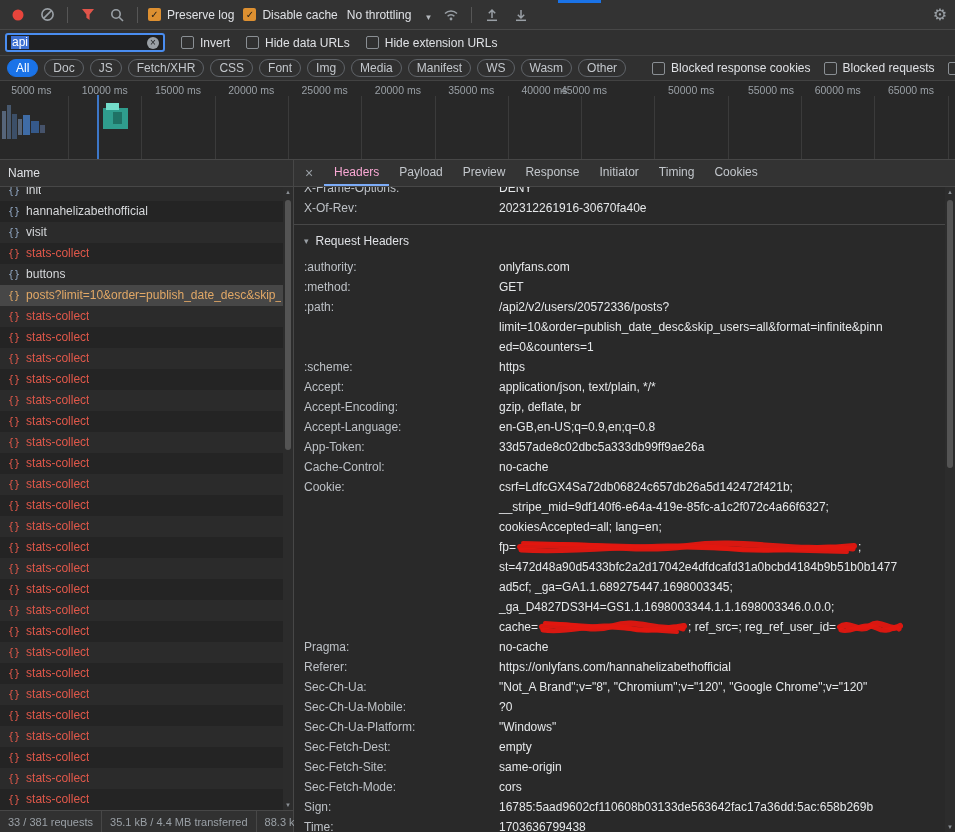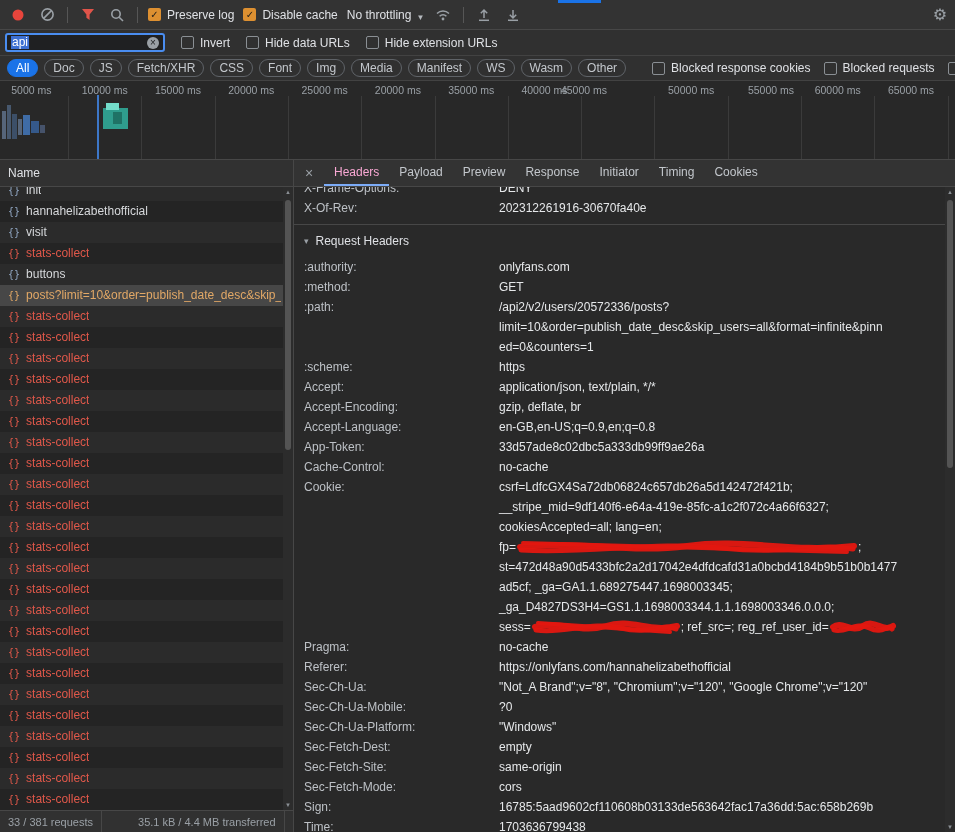--- a/index.html
+++ b/index.html
@@ -10,21 +10,21 @@
   
   .toolbar{height:30px;box-sizing:border-box;background:#333333;border-bottom:1px solid #474747;
     display:flex;align-items:center;padding:0 8px;gap:9px;}
   .icon-btn{width:20px;height:20px;display:flex;align-items:center;justify-content:center;flex:none;}
   .tb-divider{width:1px;height:16px;background:#565656;margin:0 1px;flex:none;}
   .gear{margin-left:auto;color:#9aa0a6;font-size:16px;}
   .checkbox{display:flex;align-items:center;gap:6px;white-space:nowrap;}
   .cb{width:13px;height:13px;border-radius:2px;box-sizing:border-box;flex:none;}
   .cb.checked{background:#dd9031;color:#26211a;font-size:10px;line-height:13px;text-align:center;font-weight:bold;}
   .cb.unchecked{border:1.5px solid #8a8f94;background:transparent;}
-  .throttle{display:flex;align-items:flex-end;gap:5px;}
+  .throttle{display:flex;align-items:flex-end;gap:13px;}
   .caret{font-size:8px;color:#b5b9be;}
 
   
   .filterbar{height:26px;box-sizing:border-box;background:#303030;border-bottom:1px solid #424242;
     display:flex;align-items:center;padding:0 5px;gap:16px;}
   .filter-input{width:160px;height:19px;box-sizing:border-box;background:#1f2022;border:2px solid #4a8df0;
     border-radius:3px;display:flex;align-items:center;padding:0 4px;}
   .filter-text{background:#3d6fd1;color:#fff;padding:0 1px;line-height:13px;}
   .clear-btn{margin-left:auto;width:12px;height:12px;border-radius:50%;background:#9aa0a6;color:#1f2022;
     font-size:10px;line-height:12px;text-align:center;}
@@ -54,21 +54,21 @@
   .req-list .req-row:first-child{margin-top:-7px;}
   .req-row:nth-child(odd){background:#2b2b2b;}
   .req-row:nth-child(even){background:#242424;}
   .req-row.normal{color:#d6d8db;}
   .req-icon{font-size:10px;color:#8fa5c0;flex:none;font-family:"DejaVu Sans Mono",monospace;}
   .req-row.error,.req-row.error .req-icon{color:#e0584a;}
   .req-row.selected{background:#474747 !important;color:#e2a866;}
   .req-row.selected .req-icon{color:#e2a866;}
   .req-label{overflow:hidden;}
   .status{height:22px;flex:none;box-sizing:border-box;border-top:1px solid #474747;background:#313131;
-    display:flex;align-items:stretch;font-size:11px;color:#9aa0a6;gap:28px;}
+    display:flex;align-items:stretch;font-size:11px;color:#9aa0a6;}
   .status span{padding:0 8px;border-right:1px solid #474747;display:flex;align-items:center;white-space:nowrap;}
 
   .right{flex:1;position:relative;background:#292929;overflow:hidden;}
   .tabbar{height:27px;box-sizing:border-box;background:#333333;border-bottom:1px solid #474747;display:flex;align-items:stretch;}
   .tab-close{width:30px;display:flex;align-items:center;justify-content:center;color:#9aa0a6;font-size:14px;}
   .tab{padding:0 10px;display:flex;align-items:center;color:#c3c7cc;border-bottom:2px solid transparent;box-sizing:border-box;white-space:nowrap;}
   .tab.selected{color:#f9a8d4;border-bottom-color:#7cacf8;}
 
   .detail-body{position:absolute;top:27px;left:0;right:10px;bottom:0;overflow:hidden;padding-left:10px;}
   .hrow{display:flex;align-items:flex-start;}
@@ -481,21 +481,21 @@
                 <div class="vline"><span>__stripe_mid=9df140f6-e64a-419e-85fc-a1c2f072c4a66f6327;</span></div>
                 <div class="vline"><span>cookiesAccepted=all; lang=en;</span></div>
                 <div class="vline"><span>fp=</span><span class="scribble" style="width: 340px;"><svg width="340" height="14" viewBox="0 0 340 14">
                       <path d="M3 7 C 61.199999999999996 0, 112.2 14, 170 6 S 272 13, 337 6" stroke="#e31710" stroke-width="6" fill="none" stroke-linecap="round" opacity="0.95"></path>
                       <path d="M4 10 C 74.8 14, 136 1, 204 8 S 299.2 3, 336 9" stroke="#e31710" stroke-width="5" fill="none" stroke-linecap="round" opacity="0.95"></path>
                       <path d="M6 3 L 330 12" stroke="#e31710" stroke-width="4" fill="none" stroke-linecap="round" opacity="0.95"></path>
                     </svg></span><span>;</span></div>
                 <div class="vline"><span>st=472d48a90d5433bfc2a2d17042e4dfdcafd31a0bcbd4184b9b51b0b1477</span></div>
                 <div class="vline"><span>ad5cf; _ga=GA1.1.689275447.1698003345;</span></div>
                 <div class="vline"><span>_ga_D4827DS3H4=GS1.1.1698003344.1.1.1698003346.0.0.0;</span></div>
-                <div class="vline"><span>sess=</span><span class="scribble" style="width: 148px;"><svg width="148" height="14" viewBox="0 0 148 14">
+                <div class="vline"><span>cache=</span><span class="scribble" style="width: 148px;"><svg width="148" height="14" viewBox="0 0 148 14">
                       <path d="M3 7 C 26.64 0, 48.84 14, 74 6 S 118.4 13, 145 6" stroke="#e31710" stroke-width="6" fill="none" stroke-linecap="round" opacity="0.95"></path>
                       <path d="M4 10 C 32.56 14, 59.2 1, 88.8 8 S 130.24 3, 144 9" stroke="#e31710" stroke-width="5" fill="none" stroke-linecap="round" opacity="0.95"></path>
                       <path d="M6 3 L 138 12" stroke="#e31710" stroke-width="4" fill="none" stroke-linecap="round" opacity="0.95"></path>
                     </svg></span><span>; ref_src=; reg_ref_user_id=</span><span class="scribble" style="width: 66px;"><svg width="66" height="14" viewBox="0 0 66 14">
                       <path d="M3 7 C 11.879999999999999 0, 21.78 14, 33 6 S 52.800000000000004 13, 63 6" stroke="#e31710" stroke-width="6" fill="none" stroke-linecap="round" opacity="0.95"></path>
                       <path d="M4 10 C 14.52 14, 26.400000000000002 1, 39.6 8 S 58.08 3, 62 9" stroke="#e31710" stroke-width="5" fill="none" stroke-linecap="round" opacity="0.95"></path>
                     </svg></span></div>
               </div>
             </div>
             <div class="hrow">

